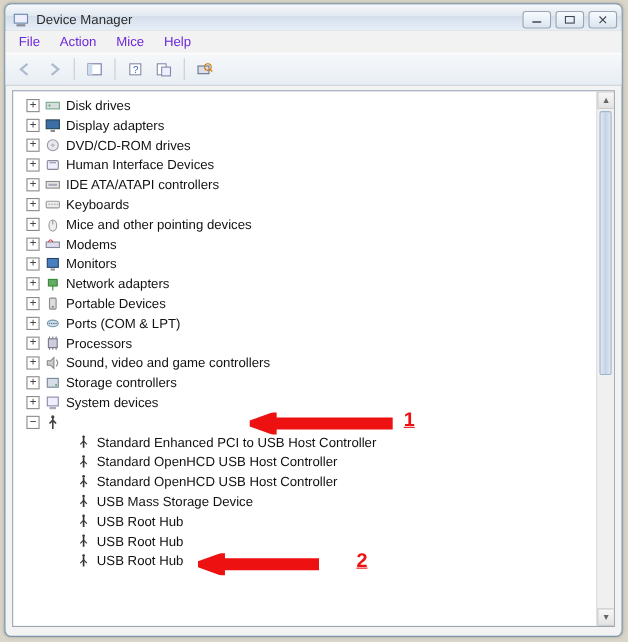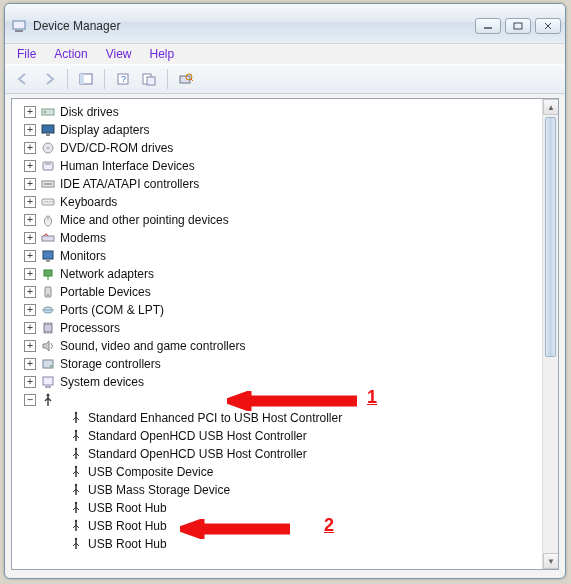--- a/index.html
+++ b/index.html
@@ -18,21 +18,21 @@
     left: 4px; top: 3px;
     width: 562px; height: 576px;
     background: #f3f3f3;
     border: 1px solid #7a94ae;
     border-radius: 6px;
     box-shadow: 0 0 3px rgba(0,0,0,0.25);
     display: flex;
     flex-direction: column;
   }
   .titlebar {
-    height: 40px;
+    height: 24px;
     background: linear-gradient(to bottom, #f6f9fc 0%, #e1e8f0 45%, #d4deeb 46%, #e6eef6 100%);
     border-bottom: 1px solid #cfd6dd;
     display: flex;
     align-items: center;
     padding: 4px 4px 0 6px;
     border-radius: 5px 5px 0 0;
   }
   .title-icon {
     width: 16px; height: 16px;
     margin-right: 6px;
@@ -182,21 +182,21 @@
             <line x1="2" y1="1" x2="8" y2="7" stroke="#445"></line>
             <line x1="8" y1="1" x2="2" y2="7" stroke="#445"></line>
           </svg>
         </div>
     </div>
   </div>
 
   <div class="menubar">
     <span class="menu-item">File</span>
     <span class="menu-item">Action</span>
-    <span class="menu-item">View</span>
+    <span class="menu-item">Mice</span>
     <span class="menu-item">Help</span>
   </div>
 
   <div class="toolbar">
     <div class="tb-btn disabled">
       <svg width="16" height="14">
           <path d="M10 2 L4 7 L10 12" fill="none" stroke="#5a78a0" stroke-width="2"></path>
         </svg>
     </div>
     <div class="tb-btn disabled">
@@ -451,31 +451,20 @@
         </div>
         <div class="node indent1">
           <div class="twisty empty"></div>
           <span class="icon16">
             <svg width="16" height="16">
               <path d="M8 13 L8 4" stroke="#333" stroke-width="1.5"></path>
               <circle cx="8" cy="3" r="1.2" fill="#333"></circle>
               <path d="M8 7 L5 10 M8 7 L11 10" stroke="#333"></path>
             </svg>
           </span>
-          <span class="label">USB Composite Device</span>
-        </div>
-        <div class="node indent1">
-          <div class="twisty empty"></div>
-          <span class="icon16">
-            <svg width="16" height="16">
-              <path d="M8 13 L8 4" stroke="#333" stroke-width="1.5"></path>
-              <circle cx="8" cy="3" r="1.2" fill="#333"></circle>
-              <path d="M8 7 L5 10 M8 7 L11 10" stroke="#333"></path>
-            </svg>
-          </span>
           <span class="label">USB Mass Storage Device</span>
         </div>
         <div class="node indent1">
           <div class="twisty empty"></div>
           <span class="icon16">
             <svg width="16" height="16">
               <path d="M8 13 L8 4" stroke="#333" stroke-width="1.5"></path>
               <circle cx="8" cy="3" r="1.2" fill="#333"></circle>
               <path d="M8 7 L5 10 M8 7 L11 10" stroke="#333"></path>
             </svg>

